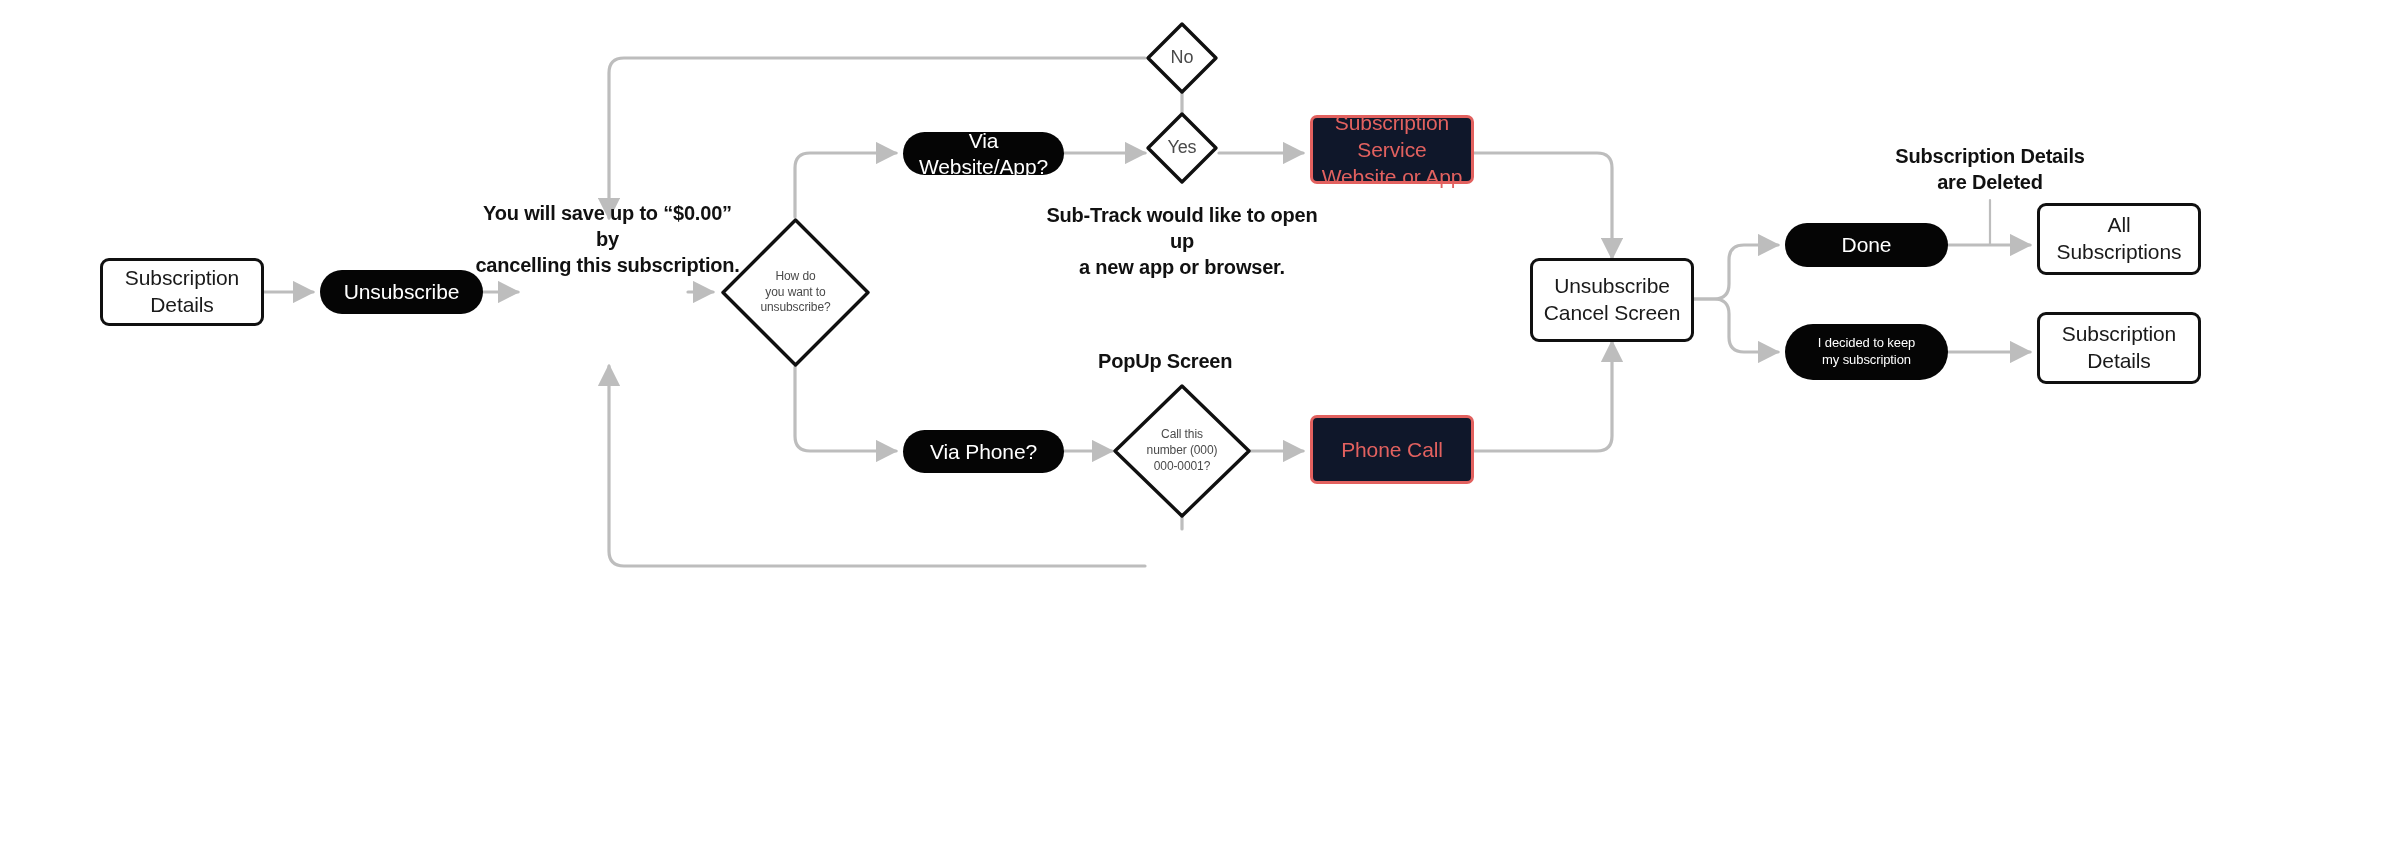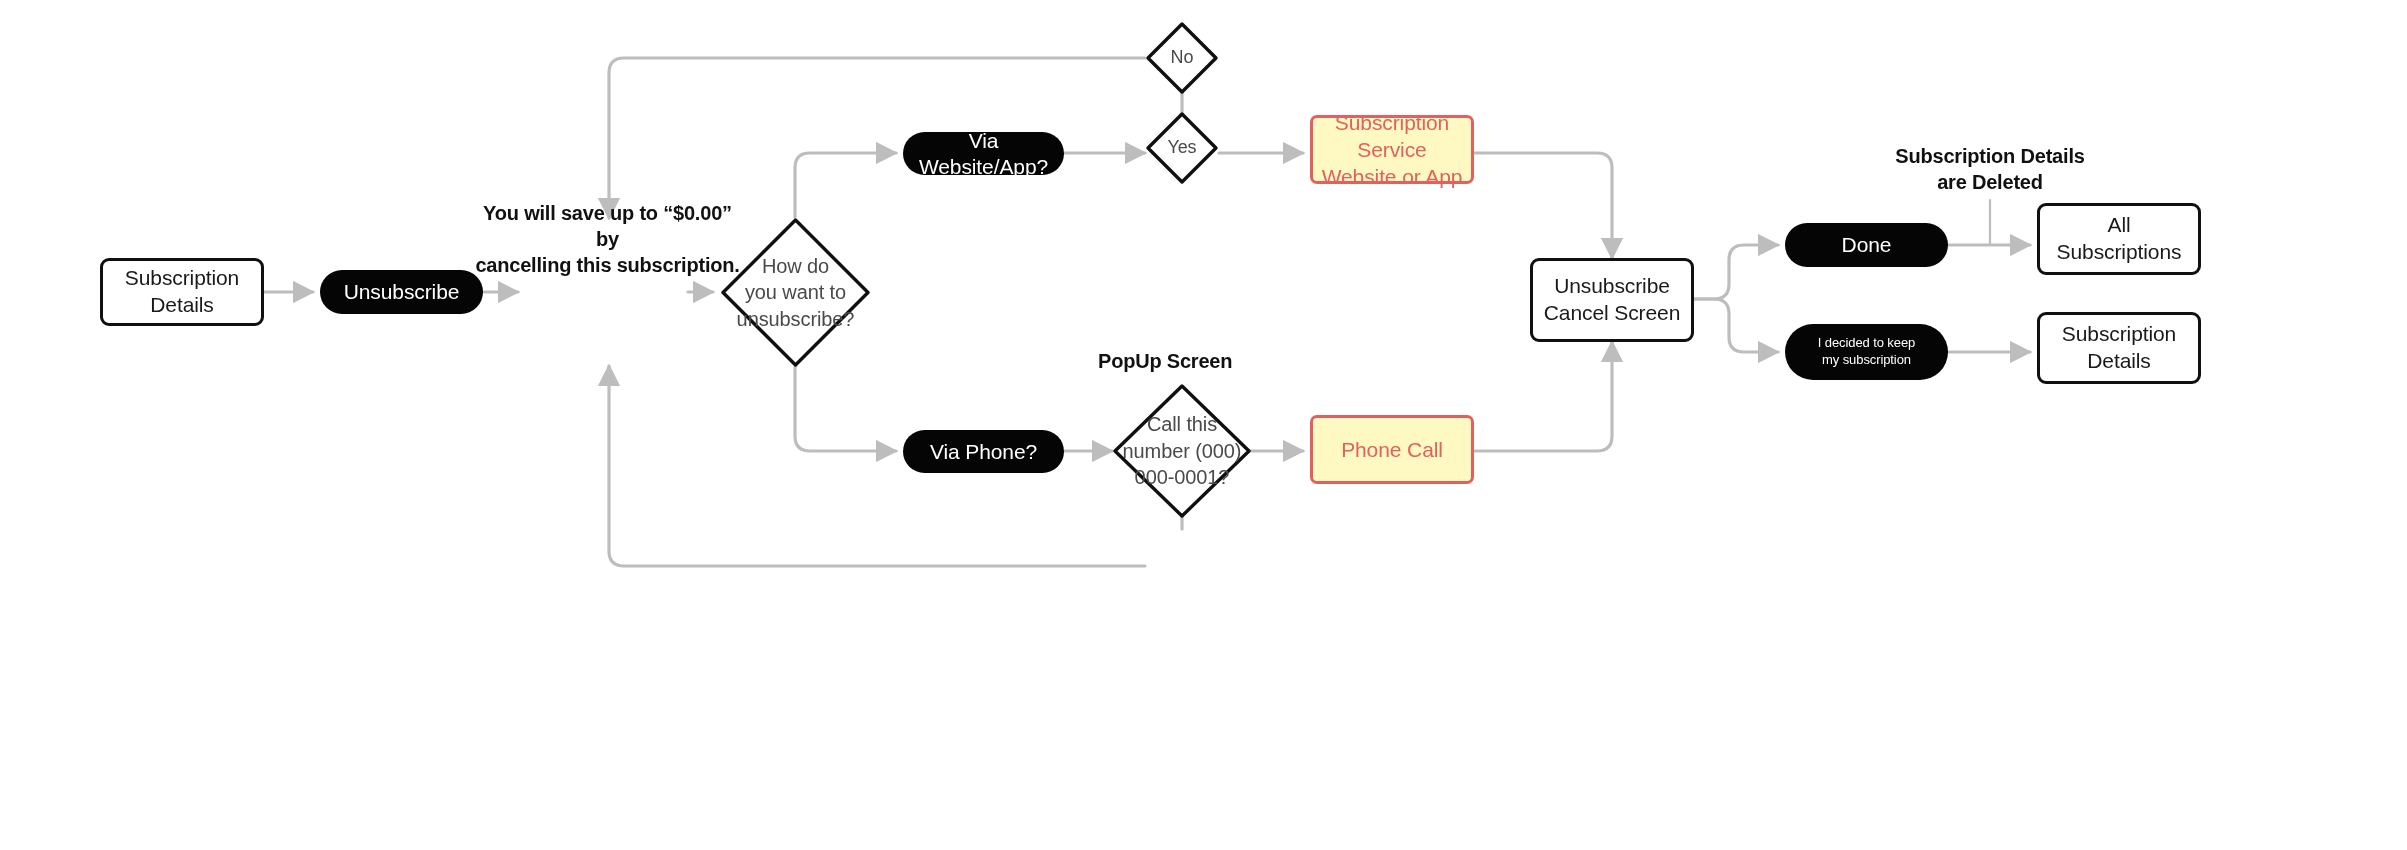--- a/index.html
+++ b/index.html
@@ -59,21 +59,21 @@
     line-height: 1.2;
     letter-spacing: -0.1px;
     padding: 2px 10px;
   }
   .pill.small-text {
     font-size: 13px;
     line-height: 1.28;
   }
   
   .ext-box {
-    background: #fef9c3;
+    background: #0f172a;
     border: 3px solid #e2615f;
     border-radius: 7px;
     color: #e2615f;
     font-size: 21px;
     line-height: 1.3;
     letter-spacing: -0.1px;
     padding: 4px 8px;
   }
   
   .diamond-wrap {
@@ -92,21 +92,21 @@
     position: absolute;
     left: 0;
     top: 0;
     width: 100%;
     height: 100%;
     display: flex;
     align-items: center;
     justify-content: center;
     text-align: center;
     color: #4a4a4a;
-    font-size: 20px;
+    font-size: 12px;
     line-height: 1.32;
     letter-spacing: -0.1px;
     z-index: 2;
     pointer-events: none;
   }
   .diamond-label.tiny {
     font-size: 18px;
   }
   
   .caption {
@@ -222,20 +222,24 @@
 
   <div class="diamond-wrap" style="left:1145px; top:111px; width:74px; height:74px;">
     <svg class="diamond-shape" viewBox="0 0 74 74">
       <polygon points="37,3 71,37 37,71 3,37" fill="#ffffff" stroke="#101010" stroke-width="3.4" stroke-linejoin="round"></polygon>
     </svg>
     <div class="diamond-label tiny">
       <span>Yes</span>
     </div>
   </div>
 
+  <div class="caption" style="left:1042px; top:202px; width:280px;">
+    <div>Sub-Track would like to open up</div>
+    <div>a new app or browser.</div>
+  </div>
 
   <div class="caption" style="left:1098px; top:348px; width:170px; text-align:left;">
     <div>PopUp Screen</div>
   </div>
 
   <div class="diamond-wrap" style="left:1112px; top:383px; width:140px; height:136px;">
     <svg class="diamond-shape" viewBox="0 0 140 136">
       <polygon points="70,3 137,68 70,133 3,68" fill="#ffffff" stroke="#101010" stroke-width="3.4" stroke-linejoin="round"></polygon>
     </svg>
     <div class="diamond-label">

